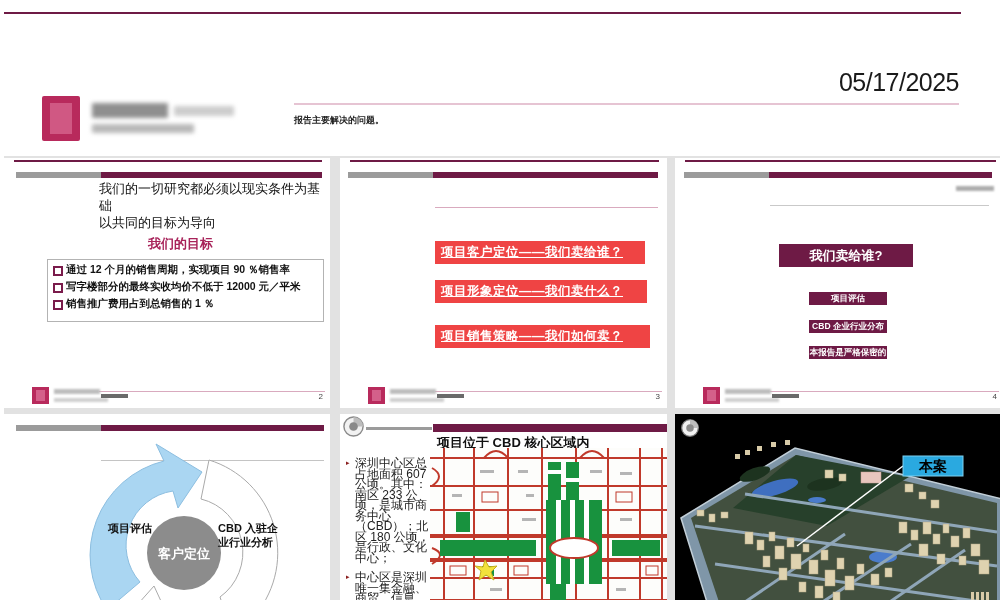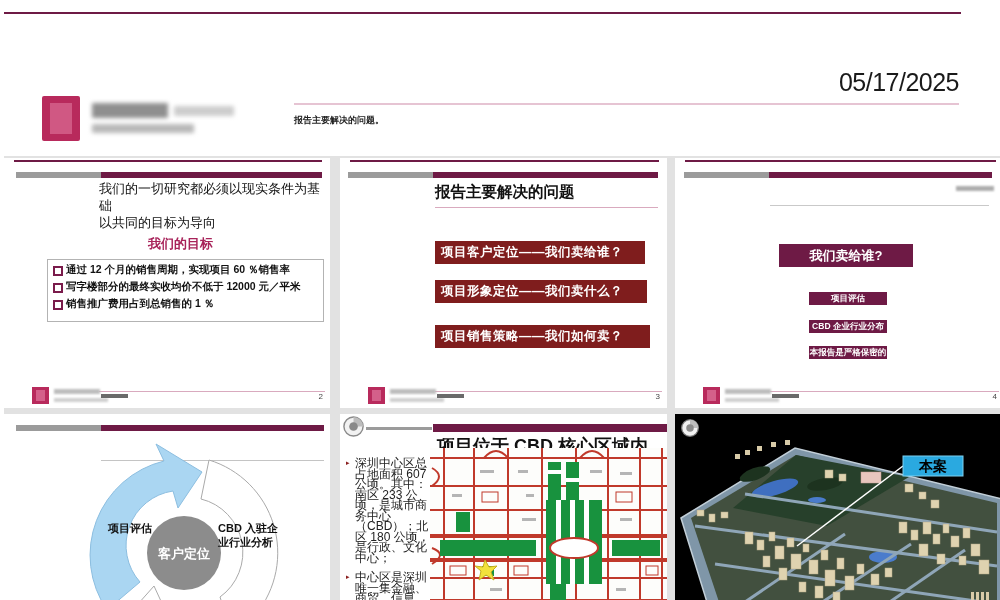--- a/index.html
+++ b/index.html
@@ -43,35 +43,35 @@
           font-weight:bold;color:#A8235A;}
   .s1-box{position:absolute;left:43px;top:101px;width:265px;height:55px;border:1px solid #b3b3b3;
           padding:3px 5px;box-sizing:content-box;}
   .s1-row{display:flex;align-items:flex-start;height:17px;}
   .sq{width:6px;height:6px;border:2px solid #7A1B4B;margin:3px 3px 0 0;flex:none;}
   .s1-row span.t{font-size:10.5px;font-weight:bold;color:#111;white-space:nowrap;}
 
   
   .s2-title{position:absolute;left:95px;top:24px;font-size:15.5px;font-weight:bold;color:#111;}
   .s2-rule{position:absolute;left:95px;top:49px;width:223px;height:1px;background:#D9AABE;}
-  .qbox{position:absolute;left:95px;height:23px;line-height:23px;background:#7f1d1d;color:#fff;
-        font-size:12.5px;font-weight:bold;padding:0 6px;letter-spacing:0.5px;white-space:nowrap;}
+  .qbox{position:absolute;left:95px;height:23px;line-height:23px;background:#ef4444;color:#fff;
+        font-size:12.5px;font-weight:bold;padding:0 6px;letter-spacing:0.5px;white-space:nowrap;text-decoration:underline;}
 
   
   .s3-rule{position:absolute;left:95px;top:47px;width:219px;height:1px;background:#c9c9c9;}
   .s3-blur{position:absolute;right:10px;top:28px;width:38px;height:5px;background:#adadad;filter:blur(1px);}
   .mbox{position:absolute;left:104px;top:86px;width:134px;height:23px;line-height:23px;background:#6E1A45;
         color:#fff;font-size:13px;font-weight:bold;text-align:center;}
   .sbox{position:absolute;left:134px;width:78px;height:13px;line-height:13px;background:#6E1A45;
         color:#fff;font-size:8.5px;font-weight:bold;text-align:center;}
 
   
   .s5-line{position:absolute;left:26px;top:13px;width:66px;height:3px;background:#9B9B9B;}
   .s5-bar{position:absolute;left:93px;right:0;top:10px;height:8px;background:#6E1A45;}
-  .s5-title{position:absolute;left:97px;top:20px;font-size:18px;font-weight:bold;color:#111;white-space:nowrap;}
+  .s5-title{position:absolute;left:97px;top:20px;font-size:13px;font-weight:bold;color:#111;white-space:nowrap;}
   .s5-bullets{position:absolute;left:6px;top:44px;width:84px;}
   .s5-li{position:relative;padding-left:9px;margin-bottom:9px;font-size:12px;line-height:10.5px;color:#222;}
   .s5-li:before{content:"\25B8";position:absolute;left:0;top:0;color:#8B2020;font-size:7px;}
   .icon-badge{position:absolute;width:23px;height:23px;}
 
   
   .s6{background:#000;}
 
   svg text{font-family:"Liberation Sans","DejaVu Sans",sans-serif;}
 </style>
@@ -94,21 +94,21 @@
     <div class="slide s-r1 c1">
       <div class="slide-topline"></div>
       <div class="bar-gray" style="left:12px;top:14px;width:85px;"></div>
       <div class="bar-maroon" style="left:97px;top:14px;width:221px;"></div>
       <div class="s1-title">我们的一切研究都必须以现实条件为基础
 以共同的目标为导向</div>
       <div class="s1-sub">我们的目标</div>
       <div class="s1-box">
         <div class="s1-row">
             <span class="sq"></span>
-            <span class="t">通过 12 个月的销售周期，实现项目 60 ％销售率</span>
+            <span class="t">通过 12 个月的销售周期，实现项目 90 ％销售率</span>
           </div>
         <div class="s1-row">
             <span class="sq"></span>
             <span class="t">写字楼部分的最终实收均价不低于 12000 元／平米</span>
           </div>
         <div class="s1-row">
             <span class="sq"></span>
             <span class="t">销售推广费用占到总销售的 1 ％</span>
           </div>
       </div>
@@ -117,21 +117,20 @@
       <div class="sblur1"></div>
       <div class="sblur2"></div>
       <div class="sfoot-mini"></div>
       <div class="spage">2</div>
     </div>
 
     <div class="slide s-r1 c2">
       <div class="slide-topline"></div>
       <div class="bar-gray" style="left:8px;top:14px;width:85px;"></div>
       <div class="bar-maroon" style="left:93px;top:14px;width:225px;"></div>
-      <div class="s2-title">报告主要解决的问题</div>
       <div class="s2-rule"></div>
       <div class="qbox" style="top:83px;width:198px;">项目客户定位——我们卖给谁？</div>
       <div class="qbox" style="top:167px;width:203px;">项目销售策略——我们如何卖？</div>
       <div class="qbox" style="top:122px;width:200px;">项目形象定位——我们卖什么？</div>
       <div class="sline"></div>
       <div class="slogo"></div>
       <div class="sblur1"></div>
       <div class="sblur2"></div>
       <div class="sfoot-mini"></div>
       <div class="spage">3</div>

